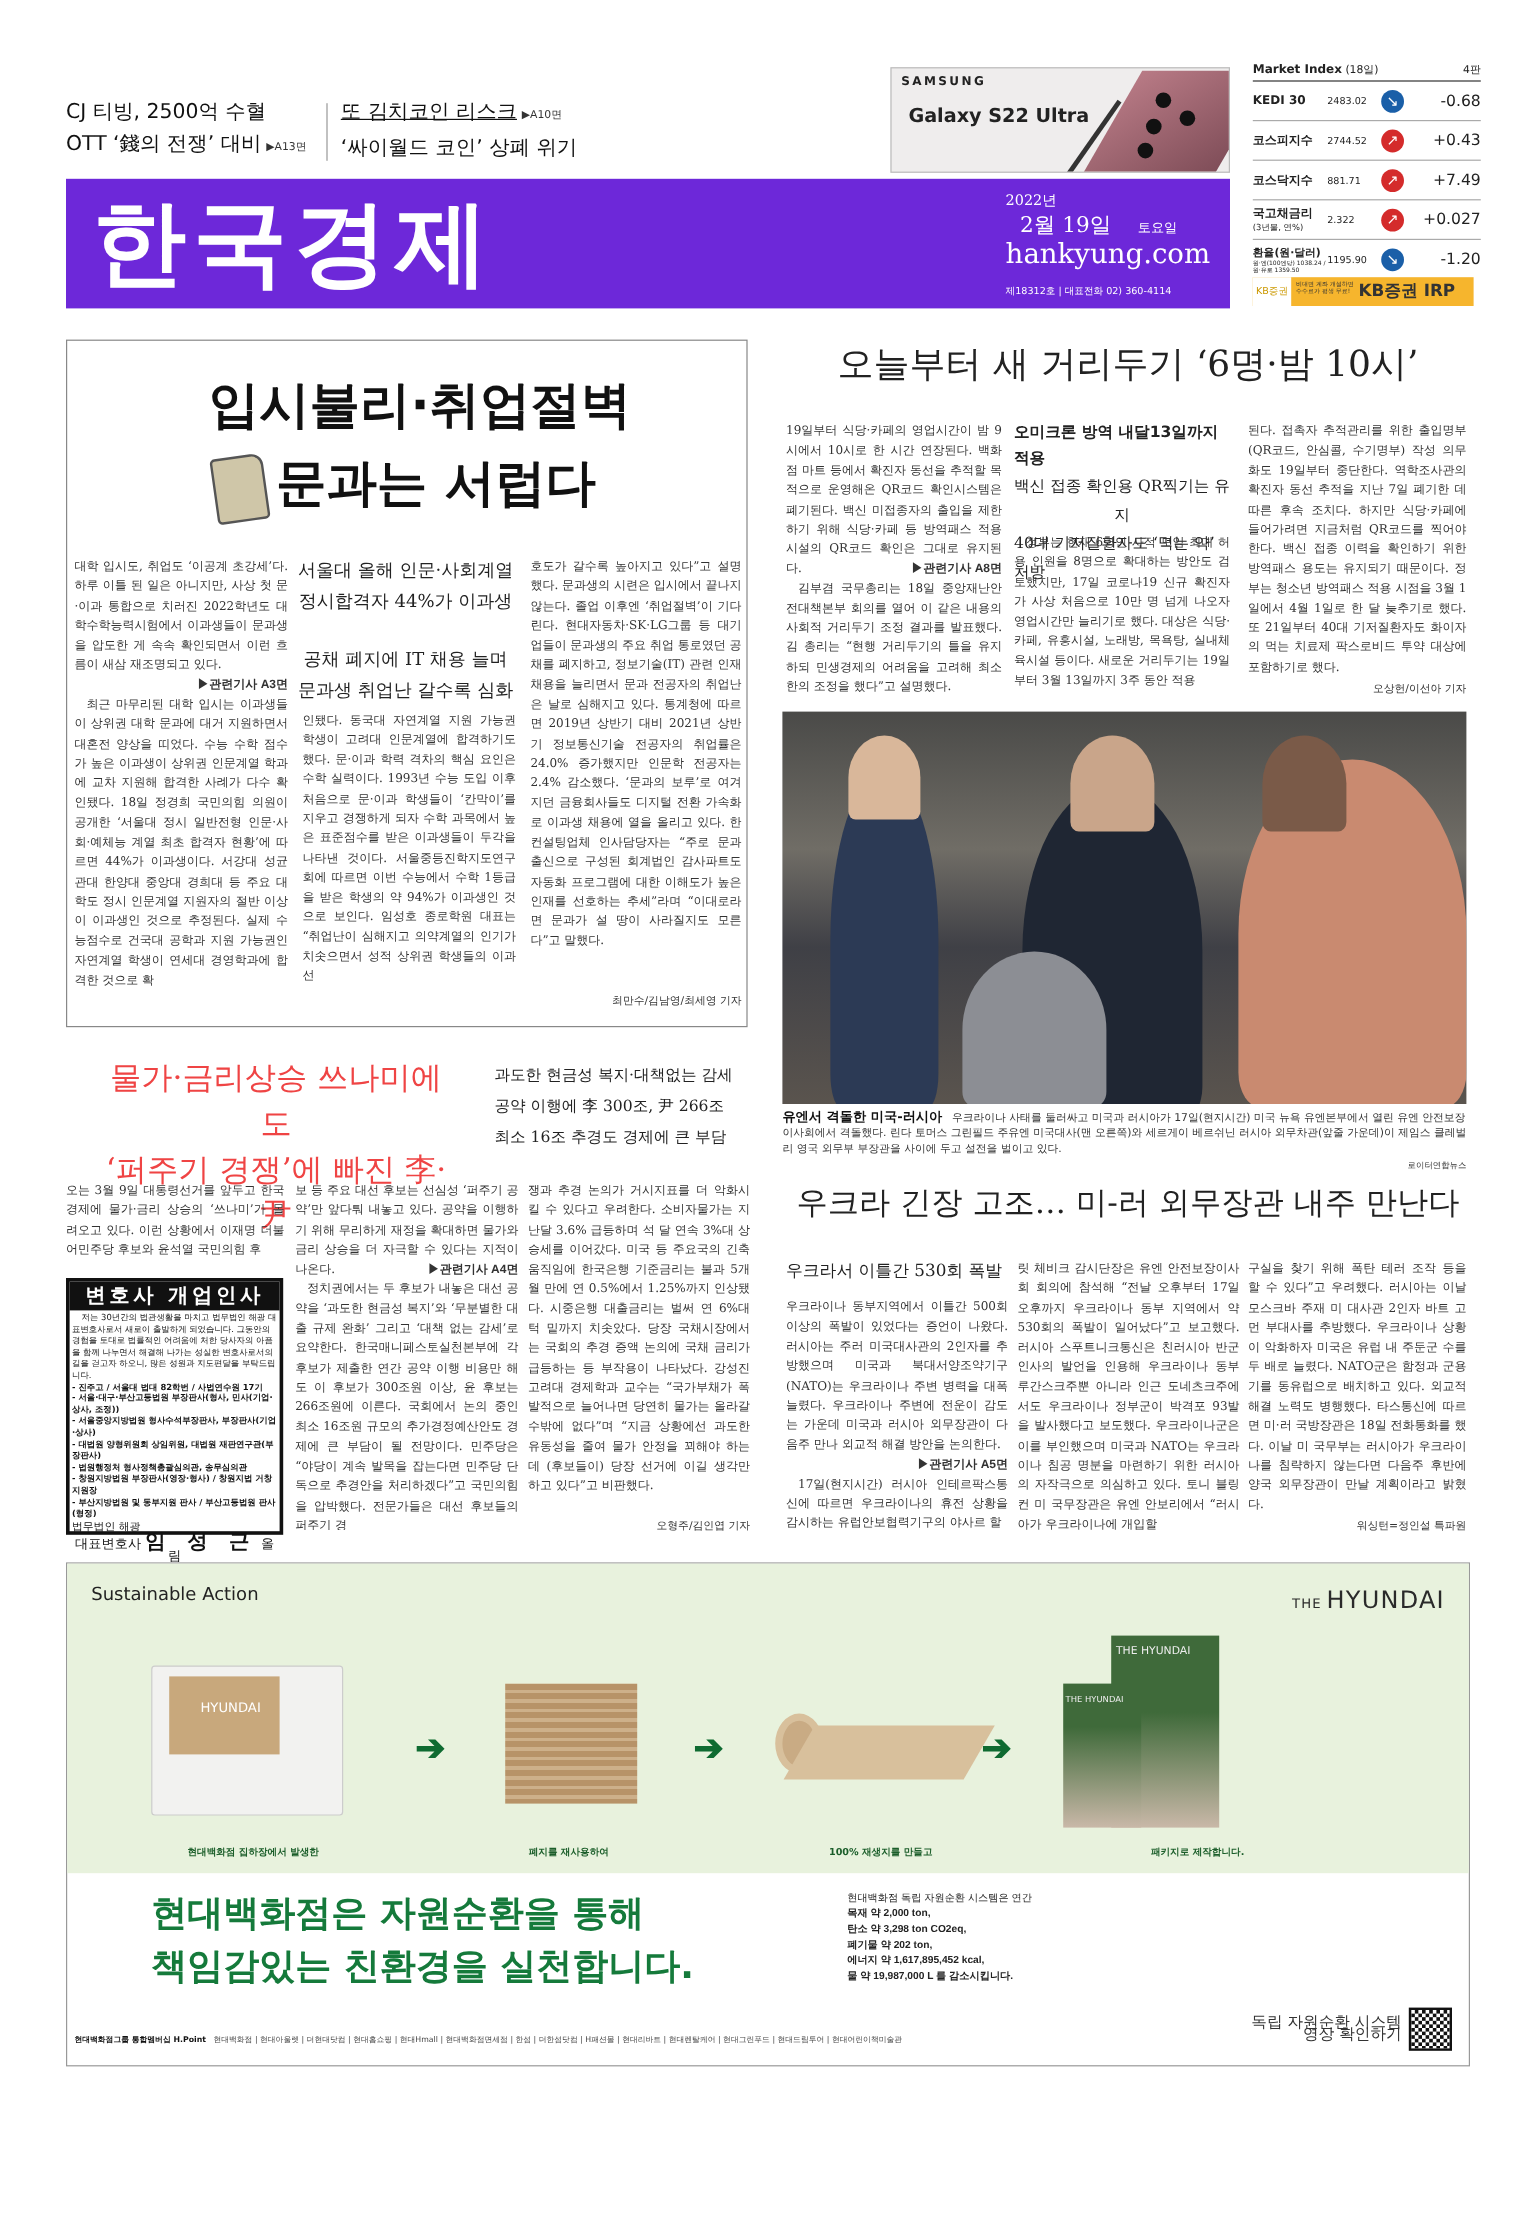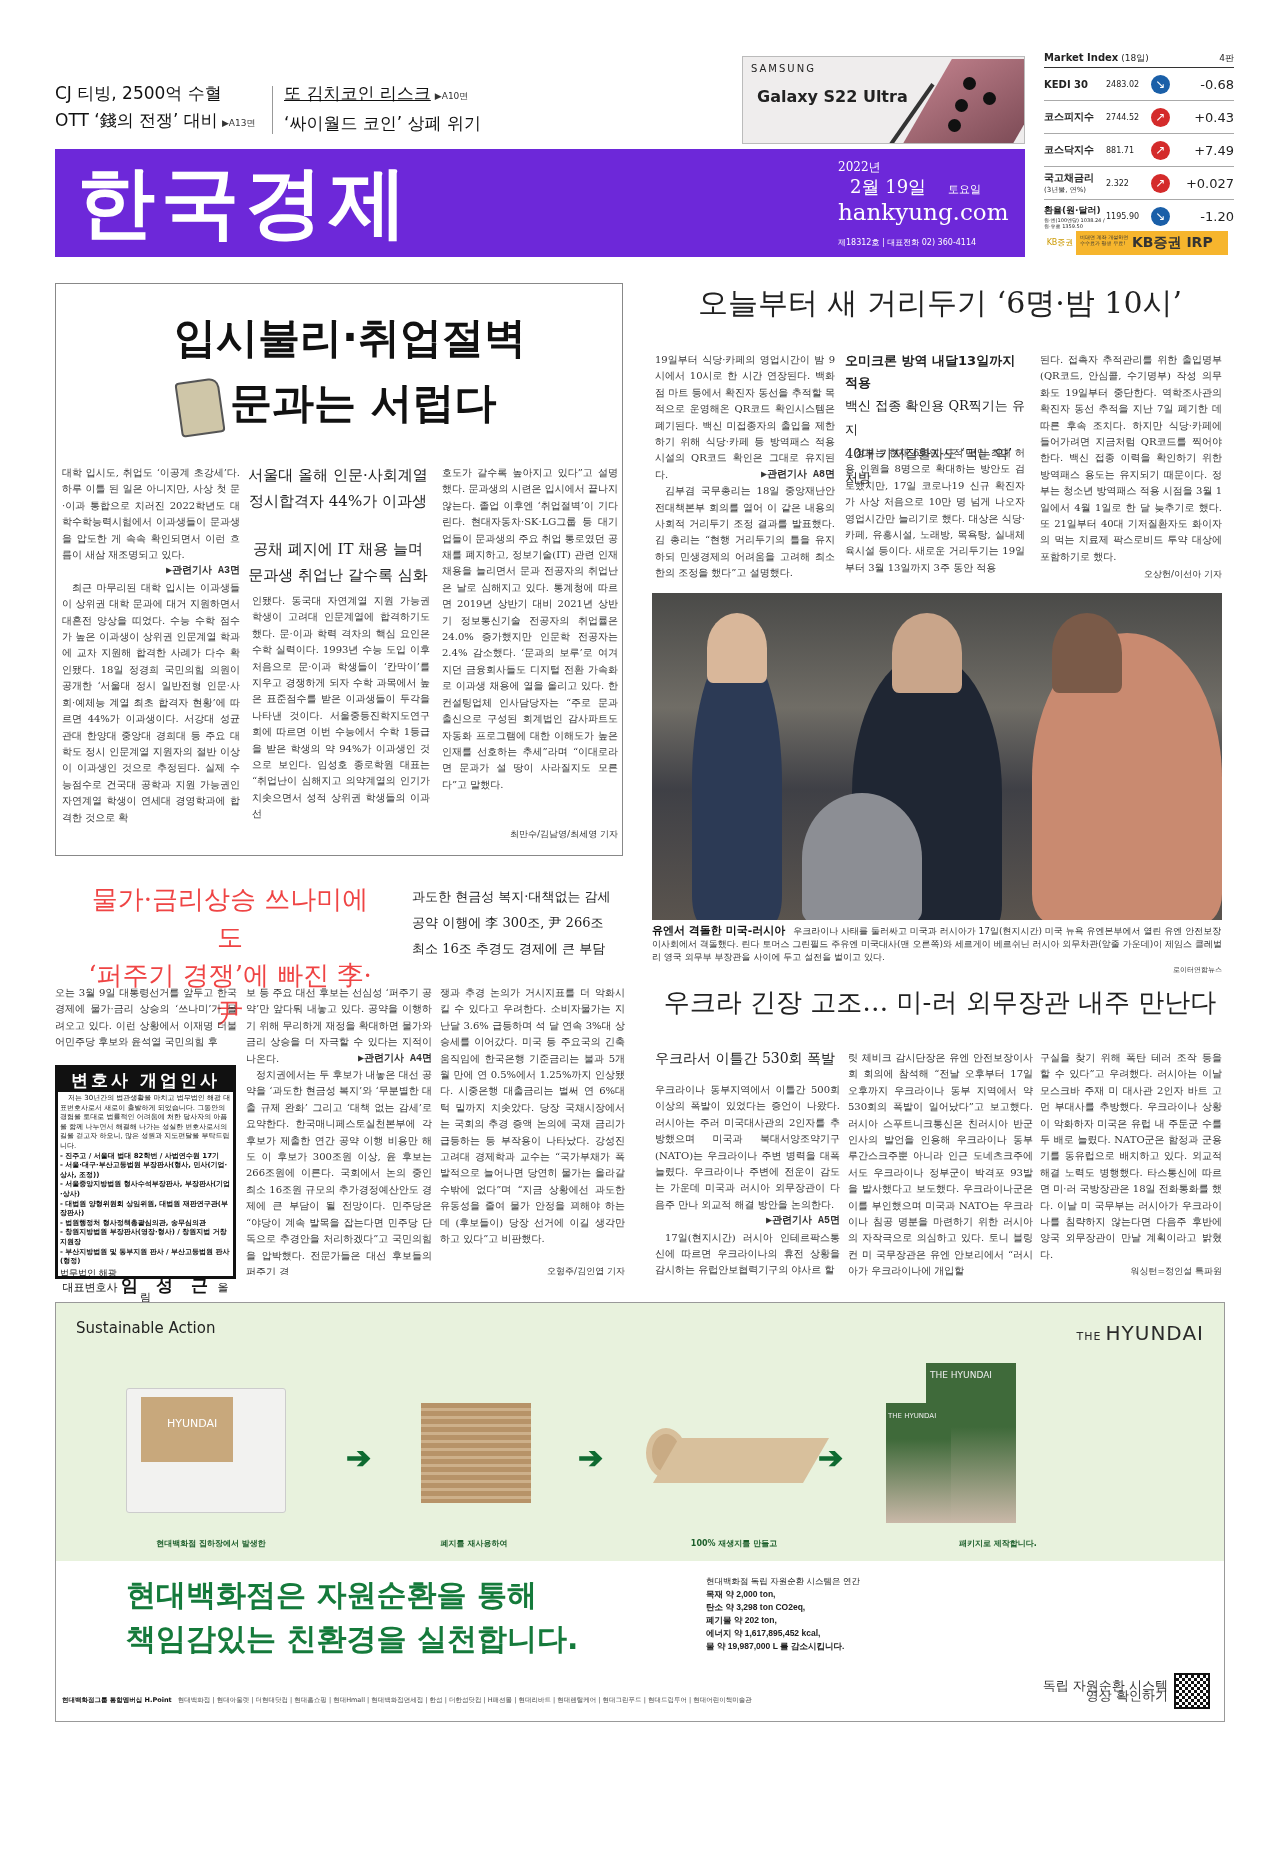--- a/index.html
+++ b/index.html
@@ -9,21 +9,21 @@
 .teaser .ref{font-size:9px;color:#333;margin-left:4px}
 .divider-v{position:absolute;width:1px;background:#999}
 .masthead{left:55px;top:149px;width:970px;height:108px;background:#6d28d9}
 .masthead .logo{position:absolute;left:22px;top:2px;font-family:"DejaVu Sans",sans-serif;font-weight:bold;font-size:78px;color:#fff;letter-spacing:6px}
 .masthead .date-year{position:absolute;left:783px;top:10px;font-size:12px;color:#fff}
 .masthead .date-main{position:absolute;left:783px;top:26px;font-size:18px;color:#fff}
 .masthead .date-main span{font-size:11px;margin-left:10px}
 .masthead .site{position:absolute;left:783px;top:50px;font-size:23px;color:#fff}
 .masthead .issue{position:absolute;left:783px;top:88px;font-size:8px;color:#fff;font-family:"DejaVu Sans",sans-serif}
 .samsung-ad{left:742px;top:56px;width:283px;height:88px;background:#efeded;border:1px solid #bbb;overflow:hidden}
-.samsung-ad .brand{position:absolute;left:8px;top:6px;font-family:"DejaVu Sans",sans-serif;font-weight:normal;font-size:10px;letter-spacing:2px}
+.samsung-ad .brand{position:absolute;left:8px;top:6px;font-family:"DejaVu Sans",sans-serif;font-weight:bold;font-size:10px;letter-spacing:2px}
 .samsung-ad .model{position:absolute;left:14px;top:30px;font-family:"DejaVu Sans",sans-serif;font-size:16px;font-weight:bold;color:#222}
 .samsung-ad .phone{position:absolute;left:180px;top:2px;width:110px;height:100px;background:linear-gradient(135deg,#b87a85,#7b4a55);transform:skewX(-30deg)}
 .samsung-ad .cam{position:absolute;width:13px;height:13px;border-radius:50%;background:#111}
 .samsung-ad .pen{position:absolute;left:165px;top:20px;width:4px;height:80px;background:#333;transform:rotate(35deg)}
 .mkt{left:1044px;top:52px;width:190px;font-family:"DejaVu Sans",sans-serif}
 .mkt .head{display:flex;justify-content:space-between;font-size:9px;border-bottom:1px solid #333;padding-bottom:2px}
 .mkt .head b{font-size:10px}
 .mkt .row{display:flex;align-items:center;height:33px;border-bottom:1px solid #aaa;font-size:10px}
 .mkt .row .nm{width:62px;font-weight:bold}
 .mkt .row .nm small{display:block;font-weight:normal;font-size:7px}
@@ -32,21 +32,21 @@
 .mkt .row .chg{flex:1;text-align:right;font-size:13px}
 .kb{left:1044px;top:231px;width:184px;height:24px;background:#f6b52d;font-family:"DejaVu Sans",sans-serif}
 .kb .logo{position:absolute;left:0;top:0;width:32px;height:24px;background:#fff;font-size:8px;text-align:center;line-height:24px;color:#c90}
 .kb .txt{position:absolute;left:88px;top:3px;font-weight:bold;font-size:14px;color:#333}
 .kb .small{position:absolute;left:36px;top:3px;font-size:5px;width:50px;line-height:6px;color:#333}
 .frame{left:55px;top:283px;width:568px;height:573px;border:1px solid #888}
 .big-head{font-family:"DejaVu Sans",sans-serif;font-weight:bold;font-size:42px;color:#111;text-align:center}
 .body{font-size:10px;line-height:16.4px;color:#333;text-align:justify}
 .sub{font-size:15px;line-height:26px;color:#222;text-align:center}
 .sub-sans{font-family:"DejaVu Sans",sans-serif;font-weight:bold;font-size:13px}
-.ref-link{font-family:Liberation Mono, monospace;font-weight:bold;font-size:10px;float:right}
+.ref-link{font-family:Liberation Sans, sans-serif;font-weight:bold;font-size:10px;float:right}
 .byline{font-family:"DejaVu Sans",sans-serif;font-size:9px;text-align:right;color:#333}
 .serif-head{font-size:30px;color:#222;text-align:center}
 .photo{left:652px;top:593px;width:570px;height:327px;background:linear-gradient(180deg,#4a4a48 0%,#706d66 35%,#3f4046 60%,#5a544e 100%);overflow:hidden}
 .fig{position:absolute;border-radius:50% 50% 10% 10%}
 .caption{left:652px;top:924px;width:570px;font-family:"DejaVu Sans",sans-serif;font-size:9px;line-height:13px;color:#333}
 .caption b{font-size:11px;color:#111;margin-right:8px}
 .lawyer{left:55px;top:1065px;width:181px;height:214px;border:3px solid #111;font-family:"DejaVu Sans",sans-serif;font-size:7px;line-height:9.6px;color:#111;padding:2px}
 .lawyer .t{background:#111;color:#fff;font-weight:bold;font-size:17px;text-align:center;letter-spacing:3px;line-height:24px;margin:-2px -2px 2px -2px}
 .lawyer .name{text-align:center;font-size:11px;margin-top:3px}
 .lawyer .name b{font-size:17px;letter-spacing:6px}
@@ -158,21 +158,21 @@
 <div class="abs body" style="left:442px;top:465px;width:176px;height:360px;overflow:hidden">호도가 갈수록 높아지고 있다”고 설명했다. 문과생의 시련은 입시에서 끝나지 않는다. 졸업 이후엔 ‘취업절벽’이 기다린다. 현대자동차·SK·LG그룹 등 대기업들이 문과생의 주요 취업 통로였던 공채를 폐지하고, 정보기술(IT) 관련 인재 채용을 늘리면서 문과 전공자의 취업난은 날로 심해지고 있다. 통계청에 따르면 2019년 상반기 대비 2021년 상반기 정보통신기술 전공자의 취업률은 24.0% 증가했지만 인문학 전공자는 2.4% 감소했다. ‘문과의 보루’로 여겨지던 금융회사들도 디지털 전환 가속화로 이과생 채용에 열을 올리고 있다. 한 컨설팅업체 인사담당자는 “주로 문과 출신으로 구성된 회계법인 감사파트도 자동화 프로그램에 대한 이해도가 높은 인재를 선호하는 추세”라며 “이대로라면 문과가 설 땅이 사라질지도 모른다”고 말했다.</div>
 <div class="abs byline" style="left:442px;top:828px;width:176px">최만수/김남영/최세영 기자</div>
 
 <div class="abs serif-head" style="left:650px;top:283px;width:580px">오늘부터 새 거리두기 ‘6명·밤 10시’</div>
 <div class="abs body" style="left:655px;top:352px;width:180px">
   <p><span>19일부터 식당·카페의 영업시간이 밤 9시에서 10시로 한 시간 연장된다. 백화점 마트 등에서 확진자 동선을 추적할 목적으로 운영해온 QR코드 확인시스템은 폐기된다. 백신 미접종자의 출입을 제한하기 위해 식당·카페 등 방역패스 적용 시설의 QR코드 확인은 그대로 유지된다.</span> <span class="ref-link">▶관련기사 A8면</span></p>
   <p style="text-indent:10px;clear:both">김부겸 국무총리는 18일 중앙재난안전대책본부 회의를 열어 이 같은 내용의 사회적 거리두기 조정 결과를 발표했다. 김 총리는 “현행 거리두기의 틀을 유지하되 민생경제의 어려움을 고려해 최소한의 조정을 했다”고 설명했다.</p>
 </div>
 <div class="abs" style="left:845px;top:350px;width:180px">
   <div class="sub-sans" style="line-height:22px">오미크론 방역 내달13일까지 적용</div>
-  <div class="sub" style="text-align:left;font-size:13px;line-height:24px">백신 접종 확인용 QR찍기는 유지</div>
+  <div class="sub" style="text-align:center;font-size:13px;line-height:24px">백신 접종 확인용 QR찍기는 유지</div>
   <div class="sub" style="text-align:left;font-size:13px;line-height:24px">40대 기저질환자도 ‘먹는 약’ 처방</div>
 </div>
 <div class="abs body" style="left:845px;top:445px;width:180px;text-indent:10px">정부는 현재 6명인 사적 모임 최대 허용 인원을 8명으로 확대하는 방안도 검토했지만, 17일 코로나19 신규 확진자가 사상 처음으로 10만 명 넘게 나오자 영업시간만 늘리기로 했다. 대상은 식당·카페, 유흥시설, 노래방, 목욕탕, 실내체육시설 등이다. 새로운 거리두기는 19일부터 3월 13일까지 3주 동안 적용</div>
 <div class="abs body" style="left:1040px;top:352px;width:182px;height:218px;overflow:hidden">된다. 접촉자 추적관리를 위한 출입명부(QR코드, 안심콜, 수기명부) 작성 의무화도 19일부터 중단한다. 역학조사관의 확진자 동선 추적을 지난 7일 폐기한 데 따른 후속 조치다. 하지만 식당·카페에 들어가려면 지금처럼 QR코드를 찍어야 한다. 백신 접종 이력을 확인하기 위한 방역패스 용도는 유지되기 때문이다. 정부는 청소년 방역패스 적용 시점을 3월 1일에서 4월 1일로 한 달 늦추기로 했다. 또 21일부터 40대 기저질환자도 화이자의 먹는 치료제 팍스로비드 투약 대상에 포함하기로 했다.</div>
 <div class="abs byline" style="left:1040px;top:568px;width:182px">오상헌/이선아 기자</div>
 
 <div class="abs photo">
   <div class="fig" style="left:40px;top:50px;width:90px;height:280px;background:#2c3a55"></div>
   <div class="fig" style="left:55px;top:20px;width:60px;height:70px;background:#d9b79a"></div>
   <div class="fig" style="left:200px;top:60px;width:150px;height:280px;background:#1f2633"></div>

